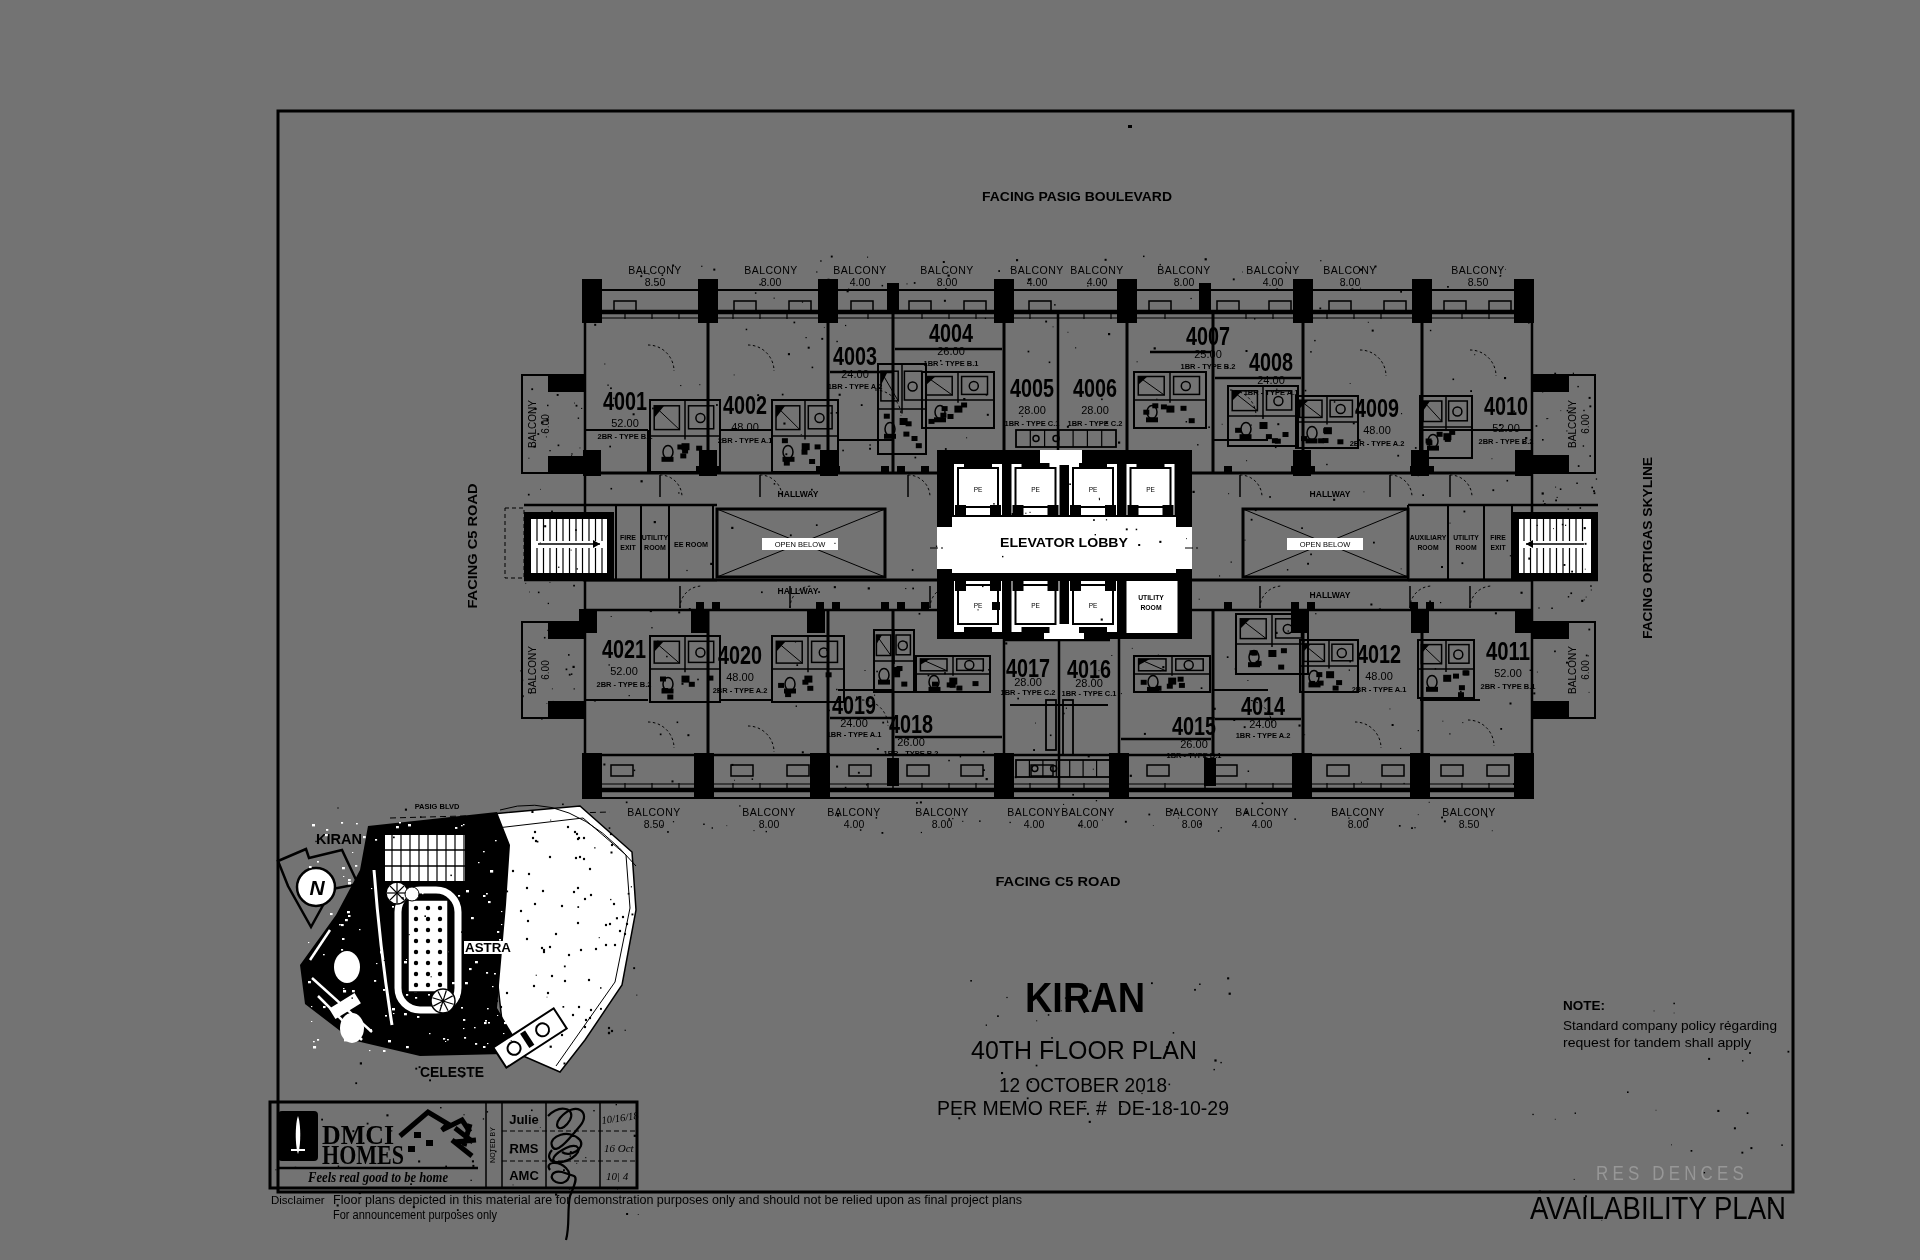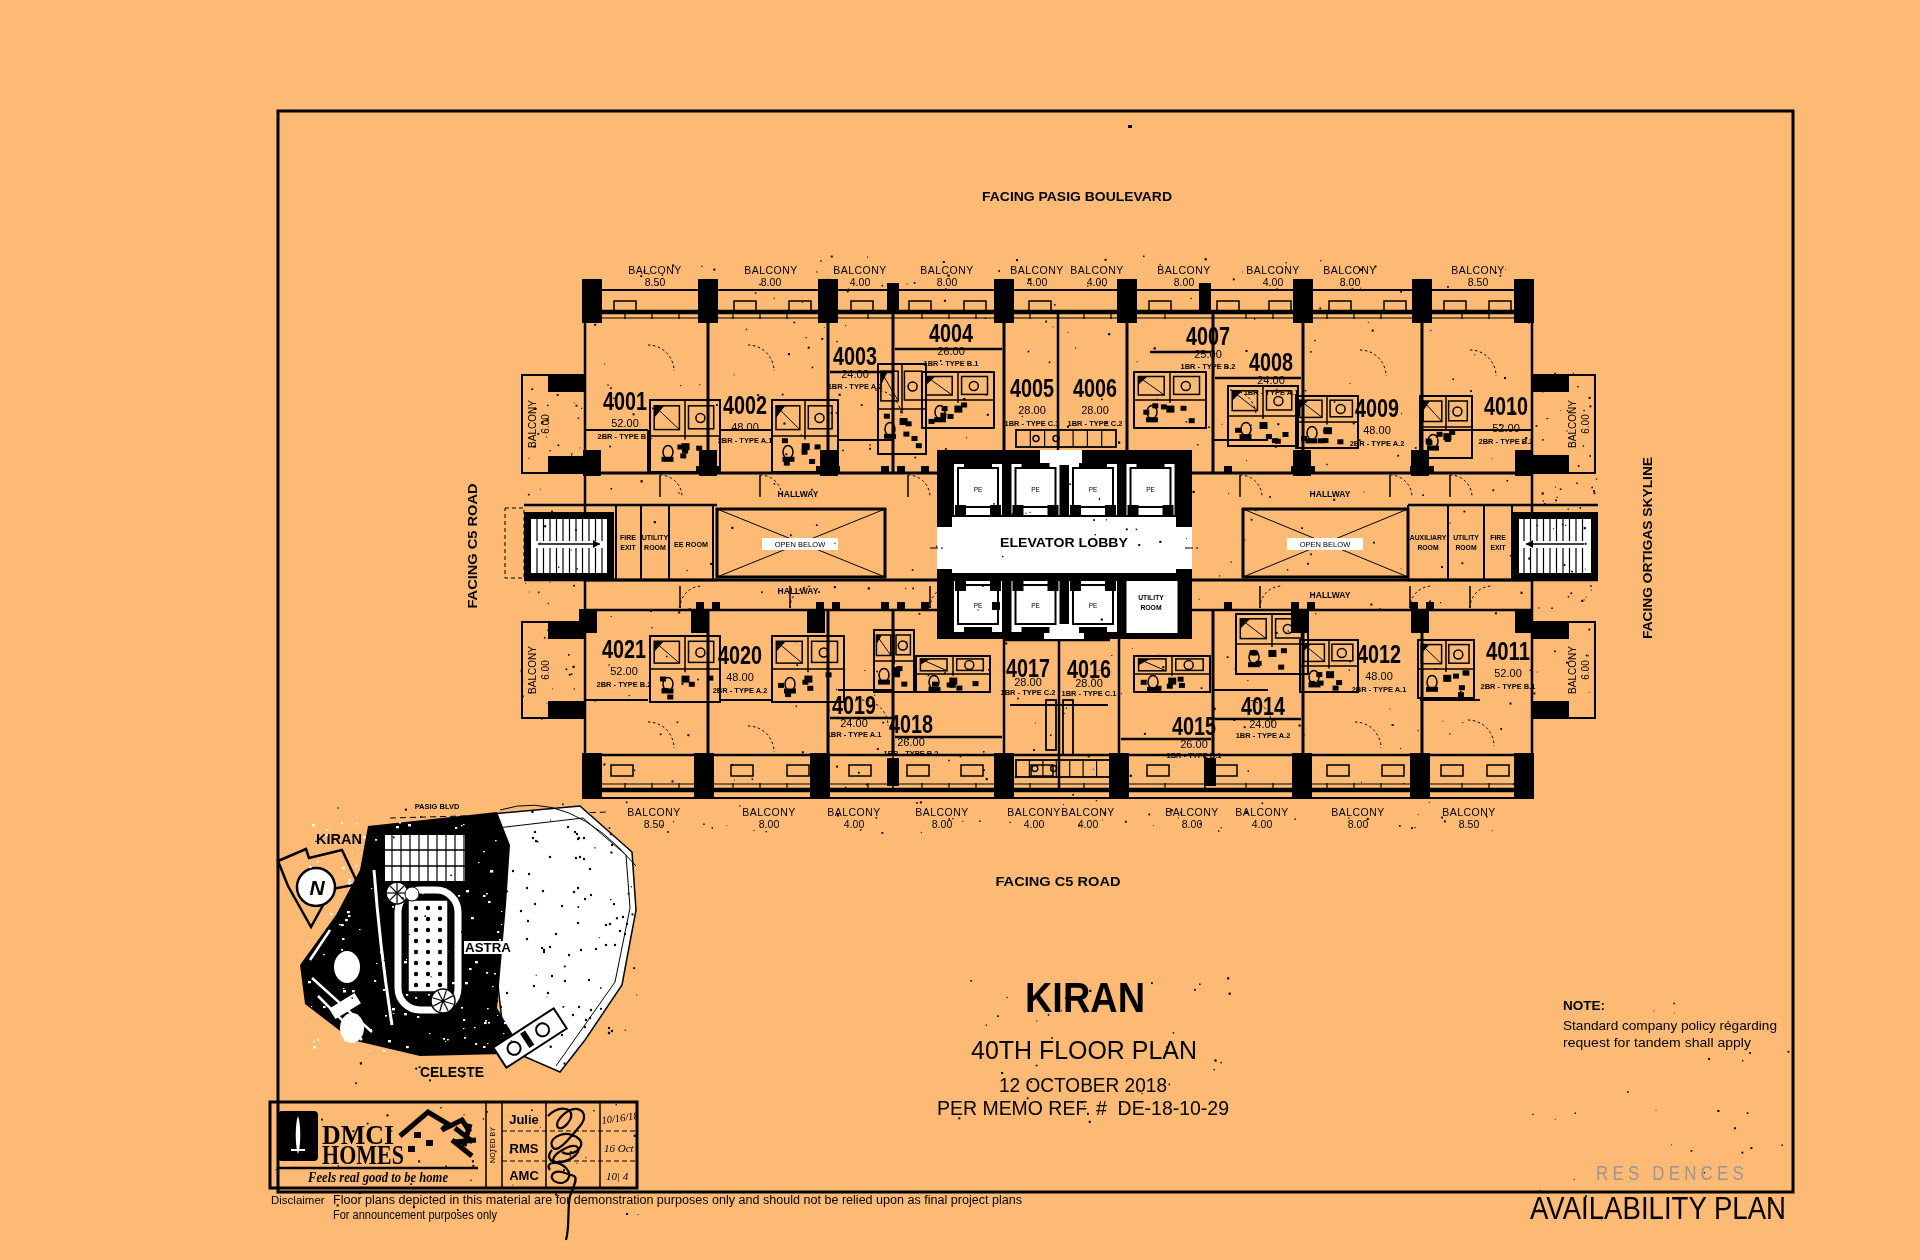--- a/index.html
+++ b/index.html
@@ -1,16 +1,16 @@
 <!DOCTYPE html>
 <html><head>
 <meta charset="utf-8">
 <style>
 html,body{margin:0;padding:0;background:#ffffff;}
-#page{position:relative;width:1920px;height:1260px;background:#fdba74;overflow:hidden;}
+#page{position:relative;width:1920px;height:1260px;background:#737373;overflow:hidden;}
 svg{display:block;}
 text{white-space:pre;}
 </style>
 </head>
 <body>
 
 <div id="page">
 <svg width="1920" height="1260" viewBox="0 0 1920 1260">
 
 <rect x="278.0" y="111.0" width="1515.0" height="1081.0" fill="none" stroke="#000" stroke-width="3"></rect>

